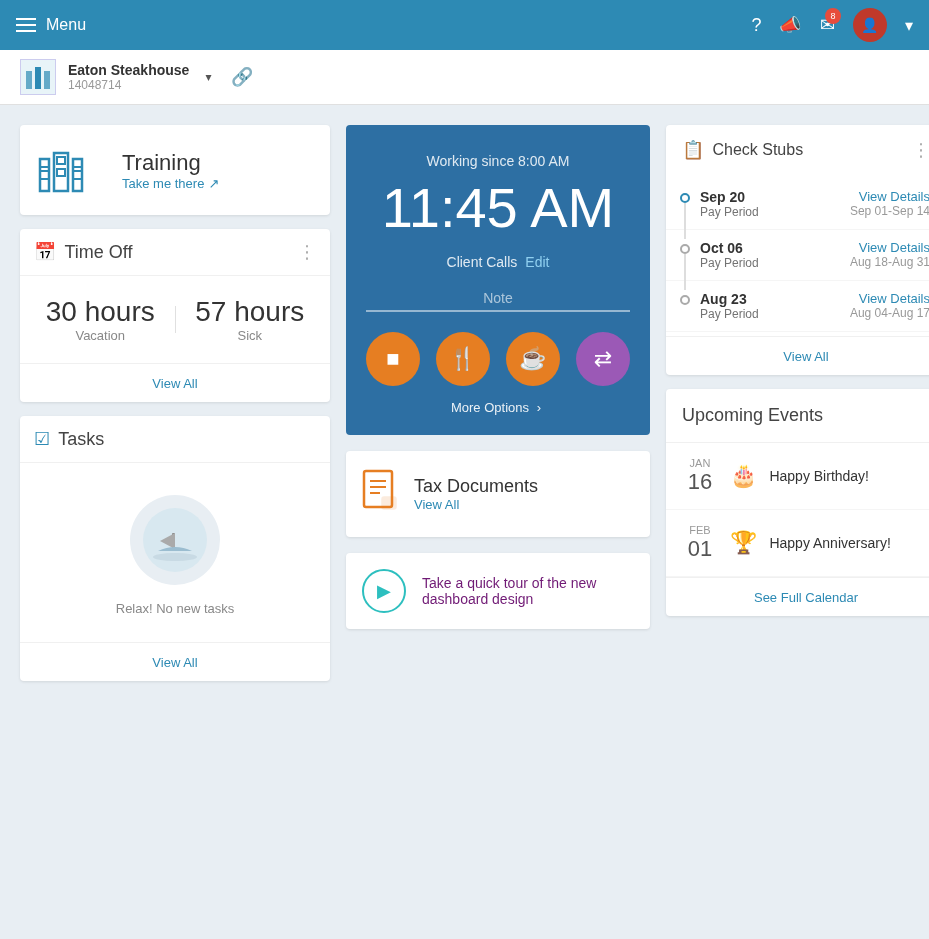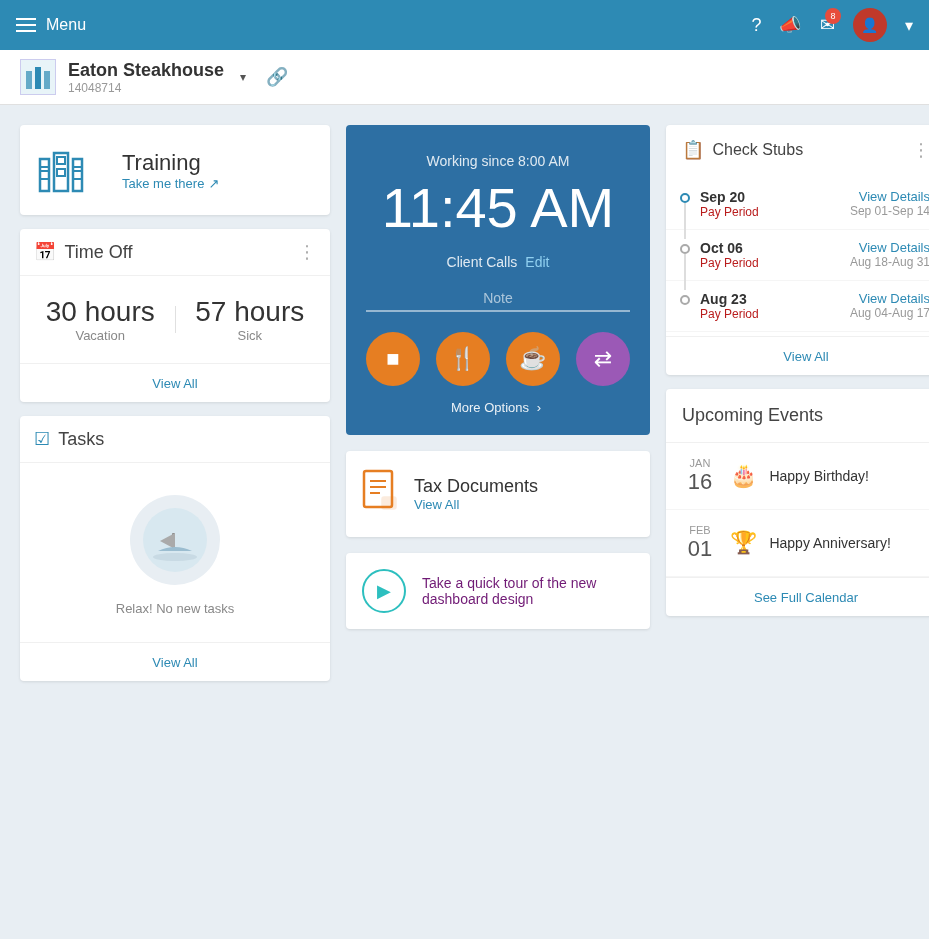--- a/index.html
+++ b/index.html
@@ -44,21 +44,21 @@
       border-bottom: 1px solid #e0e0e0;
     }
     .company-logo {
       width: 36px; height: 36px;
       background: #e8f4f8;
       border: 1px solid #cce;
       display: flex; align-items: center; justify-content: center;
       font-size: 10px; color: #2d8ab4;
     }
     .company-info { display: flex; flex-direction: column; }
-    .company-name { font-size: 18px; font-weight: 600; color: #333; }
+    .company-name { font-size: 14px; font-weight: 600; color: #333; }
     .company-id { font-size: 12px; color: #999; }
     .company-chevron { color: #555; font-size: 12px; margin-left: 4px; cursor: pointer; }
     .link-icon { color: #2d8ab4; font-size: 18px; margin-left: 8px; cursor: pointer; }
 
     
     .main-content {
       padding: 20px;
       display: grid;
       grid-template-columns: 310px 1fr 280px;
       gap: 16px;
@@ -267,21 +267,21 @@
       position: absolute;
       left: 18px;
       top: 24px;
       bottom: -10px;
       width: 1px;
       background: #ddd;
       border-left: 2px dashed #ddd;
     }
     .timeline-content { flex: 1; }
     .timeline-date { font-size: 14px; font-weight: 600; color: #333; }
-    .timeline-sub { font-size: 12px; color: #b91c1c; }
+    .timeline-sub { font-size: 12px; color: #737373; }
     .timeline-link { color: #2d8ab4; font-size: 13px; cursor: pointer; }
     .timeline-right { text-align: right; }
     .timeline-period { font-size: 12px; color: #999; }
 
     .check-stubs-footer {
       padding: 10px;
       text-align: center;
       border-top: 1px solid #f0f0f0;
     }
 

